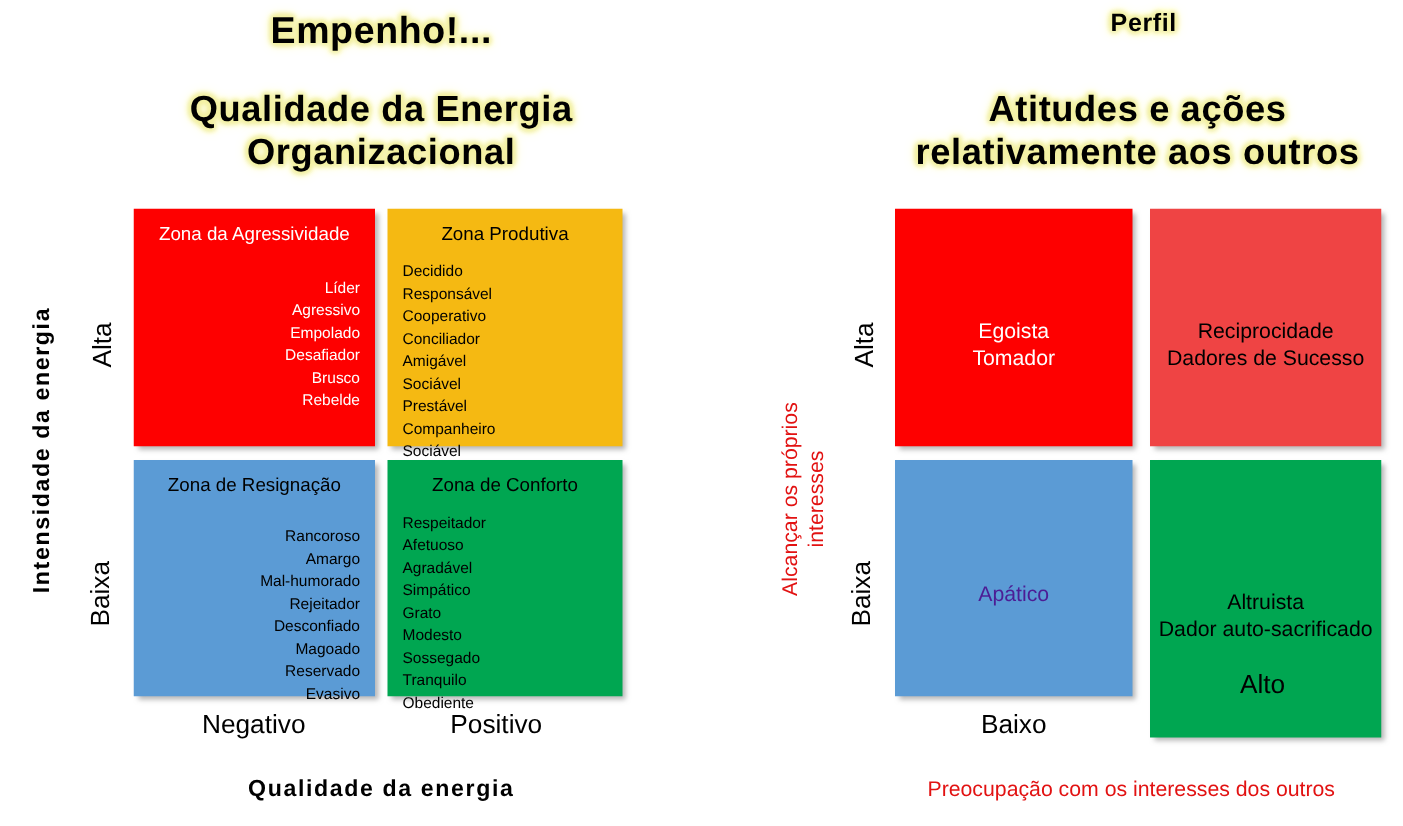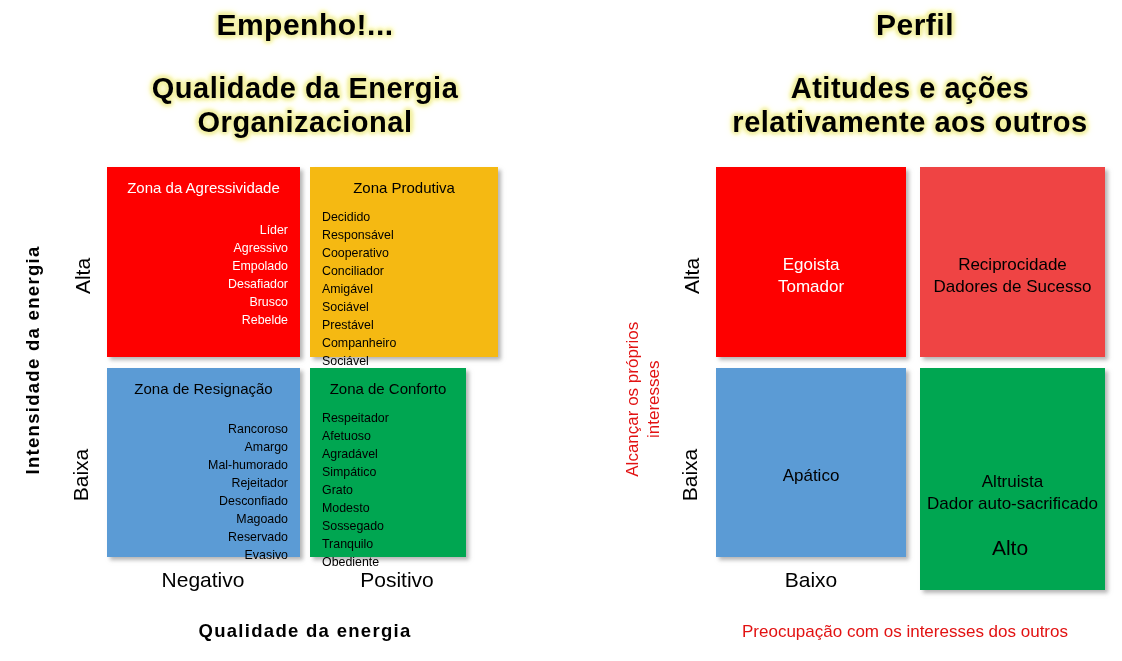--- a/index.html
+++ b/index.html
@@ -20,21 +20,21 @@
     text-align:center;
     letter-spacing:0.5px;
     line-height:1.16;
     text-shadow:
       0 0 4px #f2f0a0, 0 0 7px #f3f0a2, 0 0 10px #f5f2a8,
       1px 0 5px #f2f0a0, -1px 0 5px #f2f0a0,
       0 1px 5px #f2f0a0, 0 -1px 5px #f2f0a0;
   }
   #title-left-main{left:110px;top:8px;width:390px;font-size:30px;}
   #title-left-sub{left:70px;top:72px;width:470px;font-size:29px;}
-  #title-right-main{left:720px;top:8px;width:390px;font-size:30px;}
+  #title-right-main{left:720px;top:8px;width:390px;font-size:20px;}
   #title-right-sub{left:700px;top:72px;width:420px;font-size:29px;}
 
   
   .quad{
     position:absolute;
     box-sizing:border-box;
     box-shadow:3px 3px 4px rgba(120,120,120,0.55);
   }
   .quad .zone-title{
     display:block;
@@ -46,21 +46,21 @@
     list-style:none;
     margin:0;padding:0;
     font-size:12.4px;
     line-height:1.455;
   }
 
   
   #box-aggressiveness{left:107px;top:167px;width:193px;height:190px;background:#fe0000;padding:10px 12px 0 12px;}
   #box-productive{left:310px;top:167px;width:188px;height:190px;background:#f5b912;padding:10px 12px 0 12px;}
   #box-resignation{left:107px;top:368px;width:193px;height:189px;background:#5b9bd5;padding:10px 12px 0 12px;}
-  #box-comfort{left:310px;top:368px;width:156px;height:189px;background:#00a651;padding:10px 12px 17px 12px;}
+  #box-comfort{left:310px;top:368px;width:188px;height:189px;background:#00a651;padding:10px 12px 17px 12px;}
 
   #box-aggressiveness .zone-title{color:#ffffff;margin-top:2px;}
   #box-aggressiveness ul{color:#ffffff;text-align:right;margin-top:24px;}
   #box-productive .zone-title{color:#000000;margin-top:2px;}
   #box-productive ul{color:#000000;text-align:left;margin-top:11px;}
   #box-resignation .zone-title{color:#000000;margin-top:2px;}
   #box-resignation ul{color:#000000;text-align:right;margin-top:22px;}
   #box-comfort .zone-title{color:#000000;margin-top:2px;}
   #box-comfort ul{color:#000000;text-align:left;margin-top:11px;}
 
@@ -69,21 +69,21 @@
   .quad.plain .cell-label{
     font-size:17px;line-height:1.3;display:block;white-space:pre-line;
     position:relative;top:14px;
   }
   #box-egoista{left:716px;top:167px;width:190px;height:190px;background:#fe0000;}
   #box-reciprocidade{left:920px;top:167px;width:185px;height:190px;background:#ef4444;}
   #box-apatico{left:716px;top:368px;width:190px;height:189px;background:#5b9bd5;}
   #box-altruista{left:920px;top:368px;width:185px;height:222px;background:#00a651;}
   #box-egoista .cell-label{color:#ffffff;}
   #box-reciprocidade .cell-label{color:#000000;}
-  #box-apatico .cell-label{color:#000000;}
+  #box-apatico .cell-label{color:#4c1d95;}
   #box-altruista .cell-label{color:#000000;}
 
   
   .vert{
     position:absolute;
     transform-origin:50% 50%;
     transform:rotate(-90deg);
     white-space:pre-line;
     text-align:center;
   }

